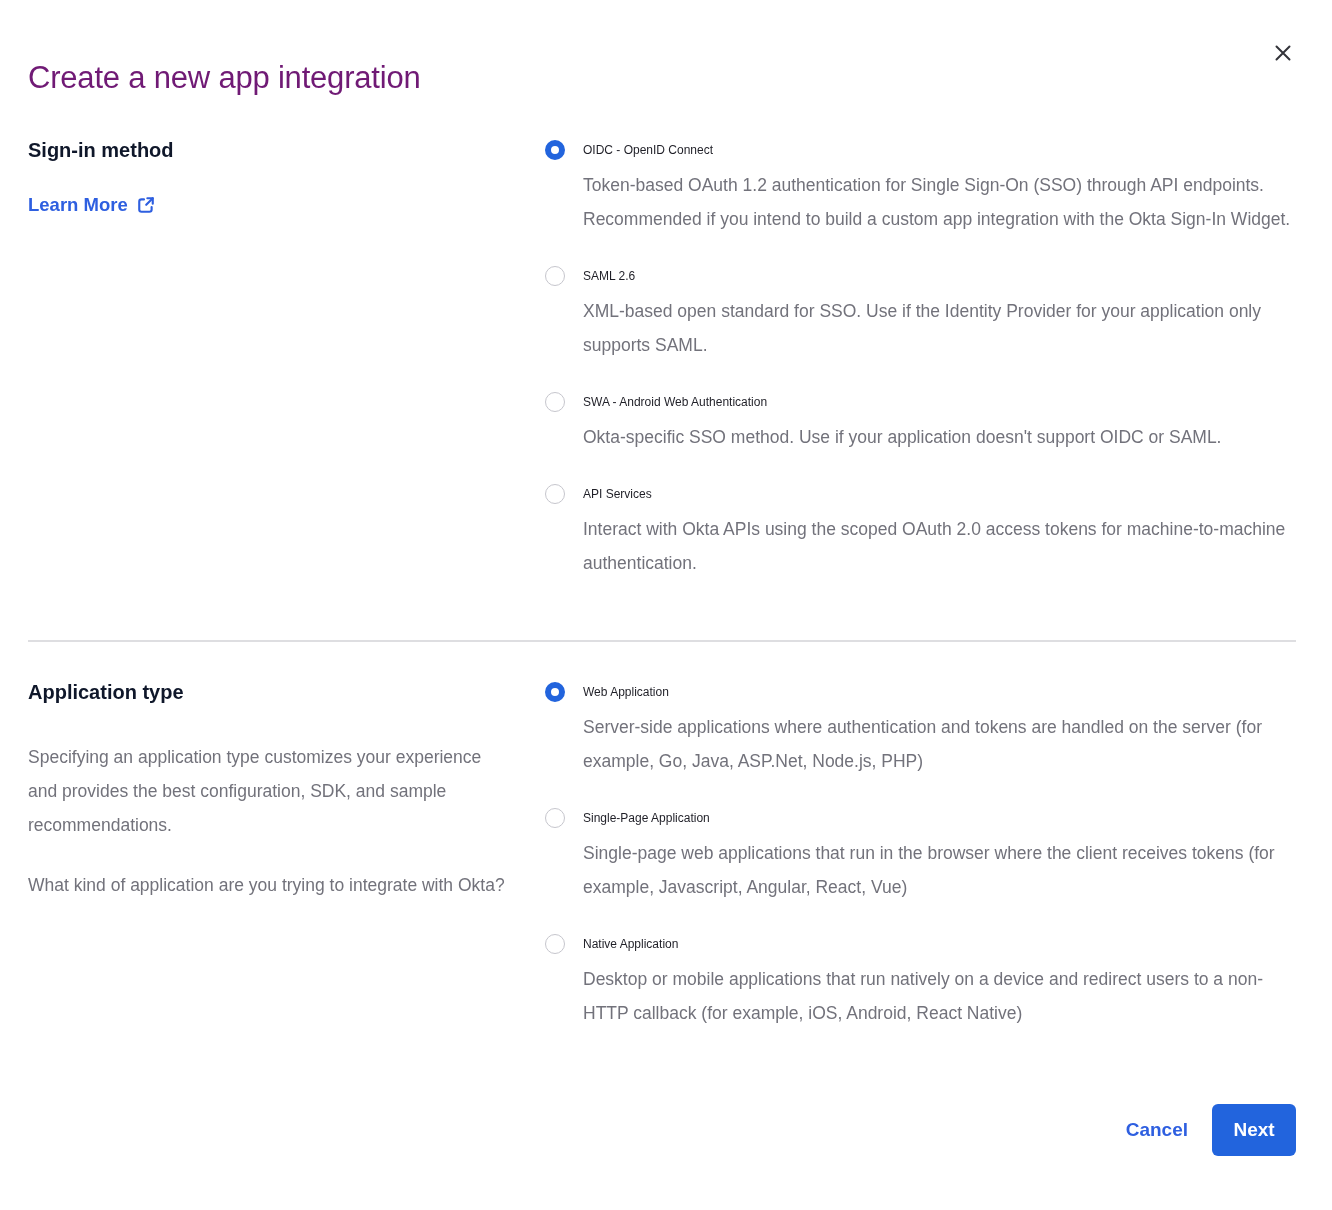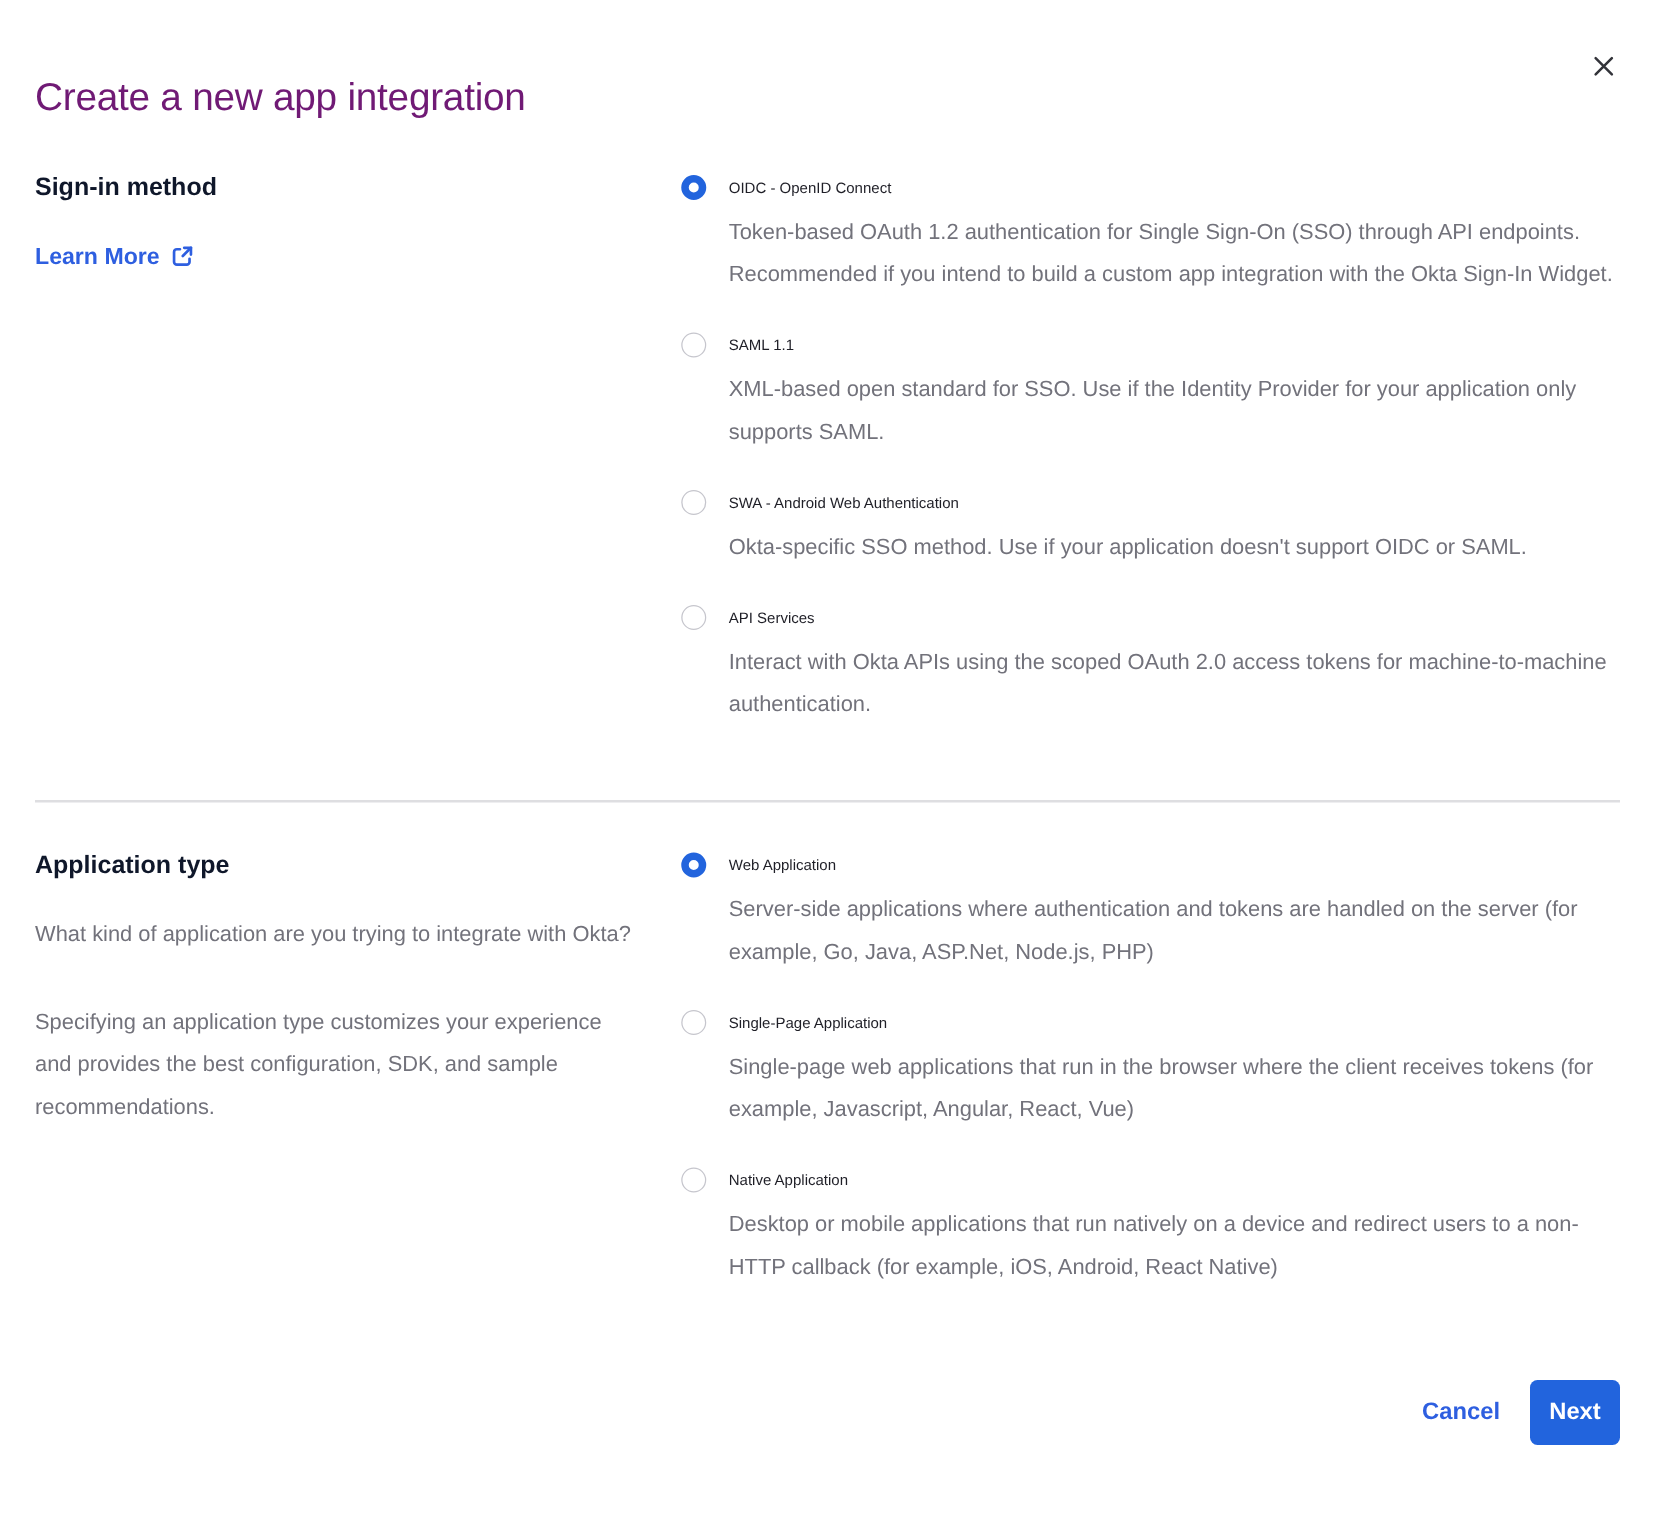--- a/index.html
+++ b/index.html
@@ -118,21 +118,21 @@
     margin-top: 46px;
   }
   .cancel-link {
     color: #2e5fe0;
     font-size: 19px;
     font-weight: 700;
     text-decoration: none;
     cursor: pointer;
   }
   .next-btn {
-    width: 72px;
+    width: 84px;
     height: 52px;
     border: none;
     border-radius: 6px;
     background: #2264dd;
     color: #ffffff;
     font-family: "Liberation Sans", sans-serif;
     font-size: 19px;
     font-weight: 700;
     cursor: pointer;
   }
@@ -168,21 +168,21 @@
         <span class="radio selected"></span>
         <span class="option-body">
           <span class="option-title">OIDC - OpenID Connect</span>
           <span class="option-desc">Token-based OAuth 1.2 authentication for Single Sign-On (SSO) through API endpoints. Recommended if you intend to build a custom app integration with the Okta Sign-In Widget.</span>
         </span>
       </label>
 
       <label class="option">
         <span class="radio"></span>
         <span class="option-body">
-          <span class="option-title">SAML 1.1</span>
+          <span class="option-title">SAML 2.6</span>
           <span class="option-desc">XML-based open standard for SSO. Use if the Identity Provider for your application only supports SAML.</span>
         </span>
       </label>
 
       <label class="option">
         <span class="radio"></span>
         <span class="option-body">
           <span class="option-title">SWA - Android Web Authentication</span>
           <span class="option-desc">Okta-specific SSO method. Use if your application doesn't support OIDC or SAML.</span>
         </span>
@@ -197,22 +197,22 @@
       </label>
 
     </div>
   </div>
 
   <hr class="divider">
 
   <div class="section second">
     <div class="left-col">
       <div class="section-label">Application type</div>
+      <p class="left-para second">Specifying an application type customizes your experience and provides the best configuration, SDK, and sample recommendations.</p>
       <p class="left-para">What kind of application are you trying to integrate with Okta?</p>
-      <p class="left-para second">Specifying an application type customizes your experience and provides the best configuration, SDK, and sample recommendations.</p>
     </div>
     <div class="right-col">
 
       <label class="option">
         <span class="radio selected"></span>
         <span class="option-body">
           <span class="option-title">Web Application</span>
           <span class="option-desc">Server-side applications where authentication and tokens are handled on the server (for example, Go, Java, ASP.Net, Node.js, PHP)</span>
         </span>
       </label>

